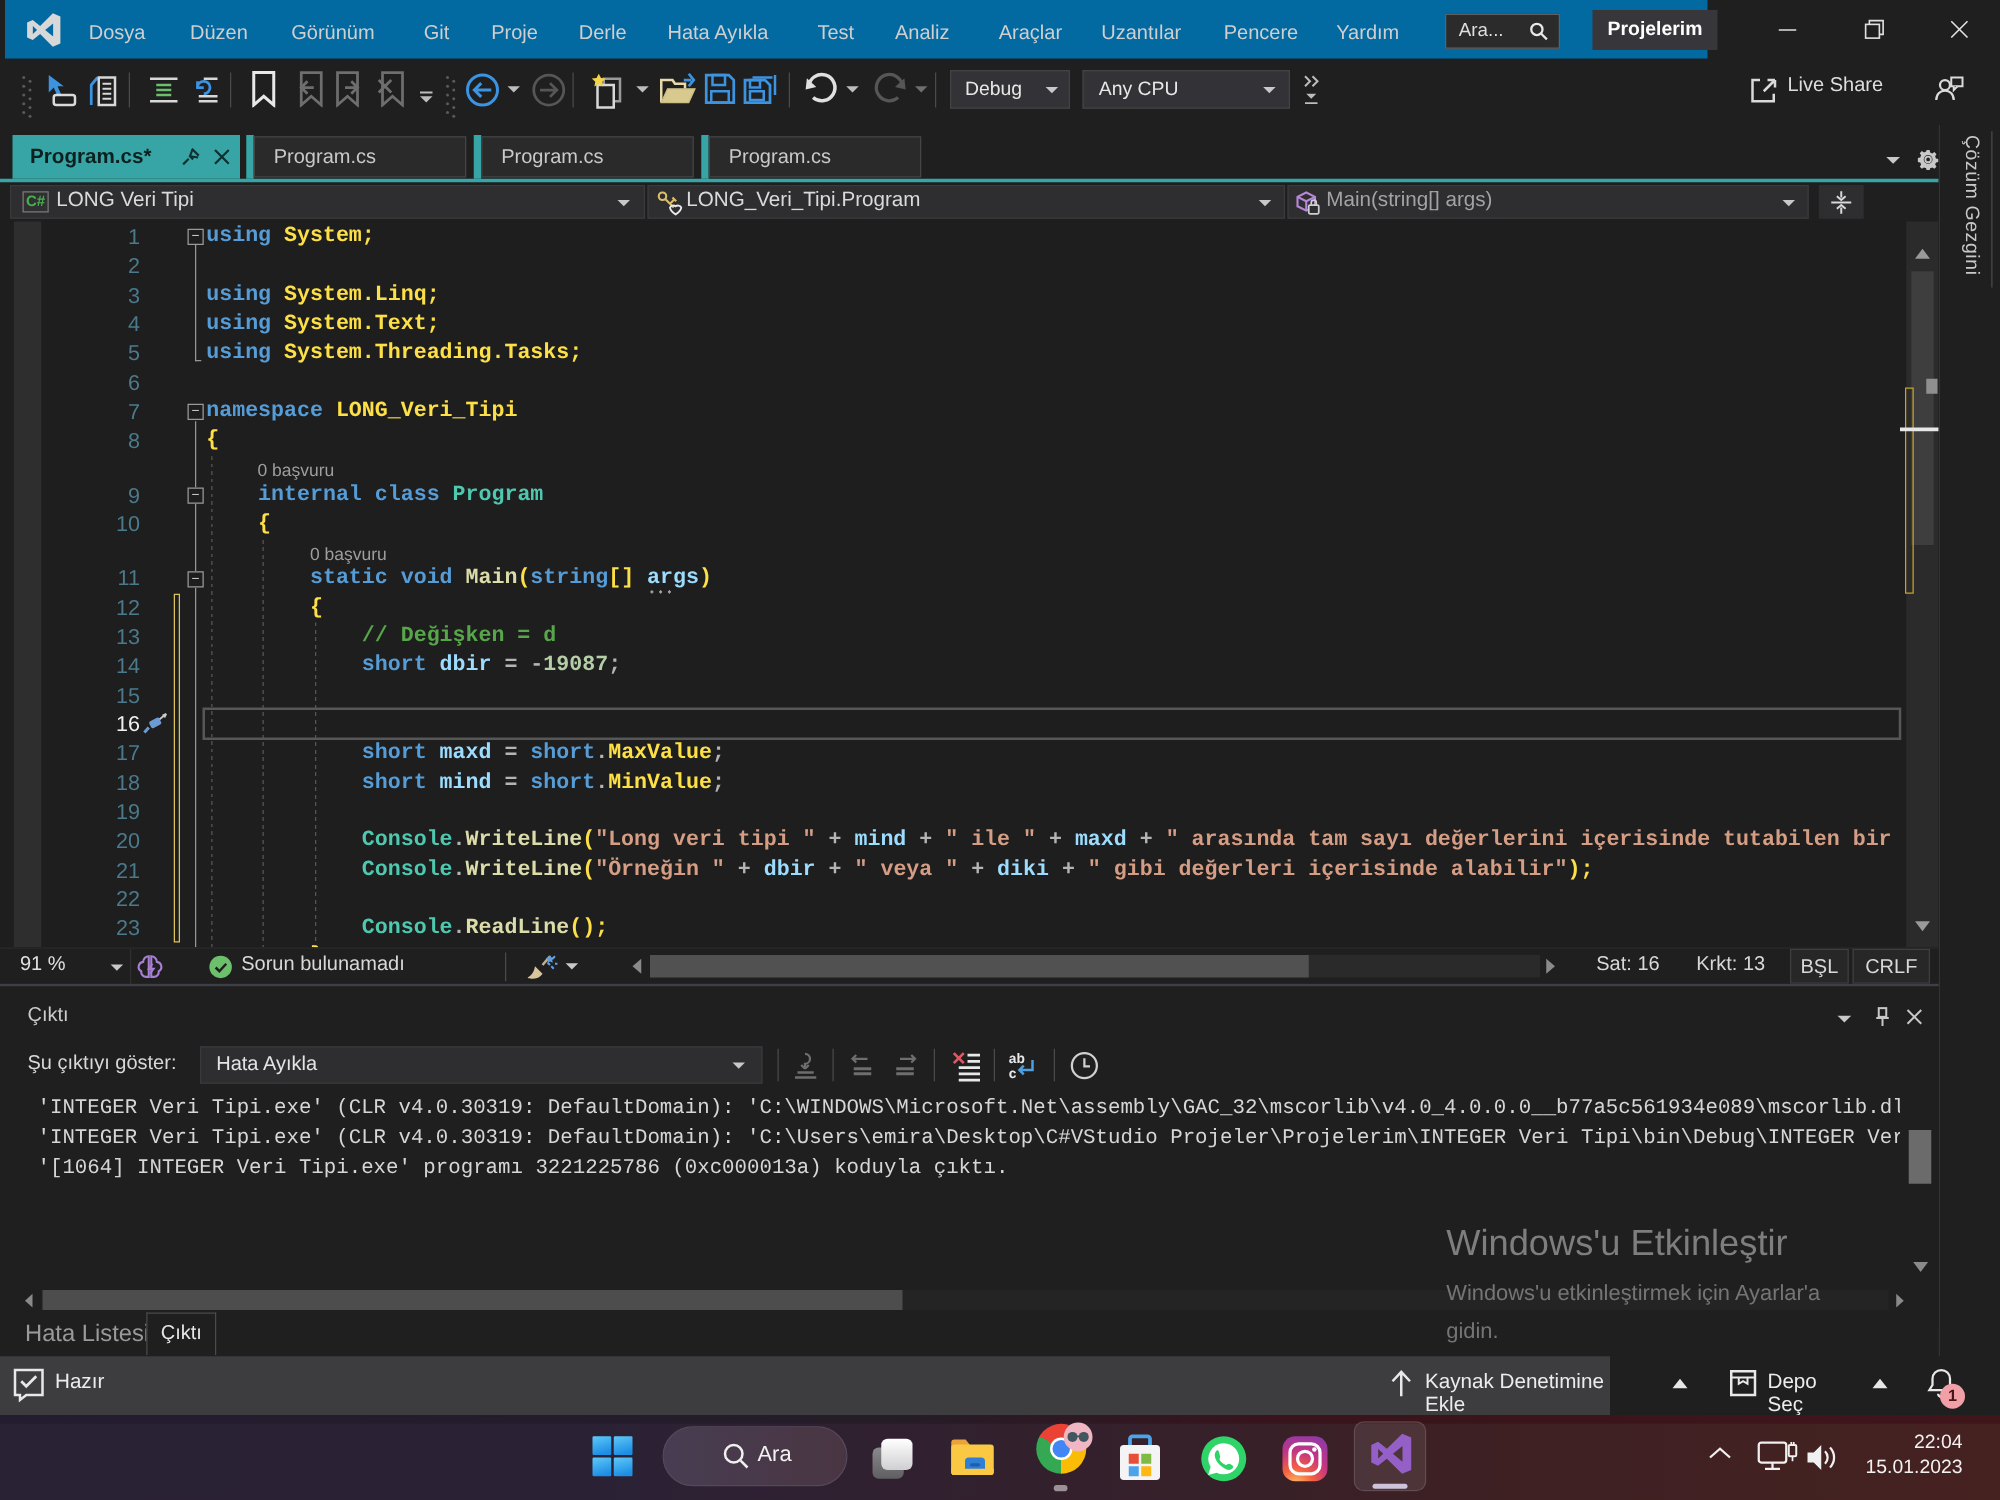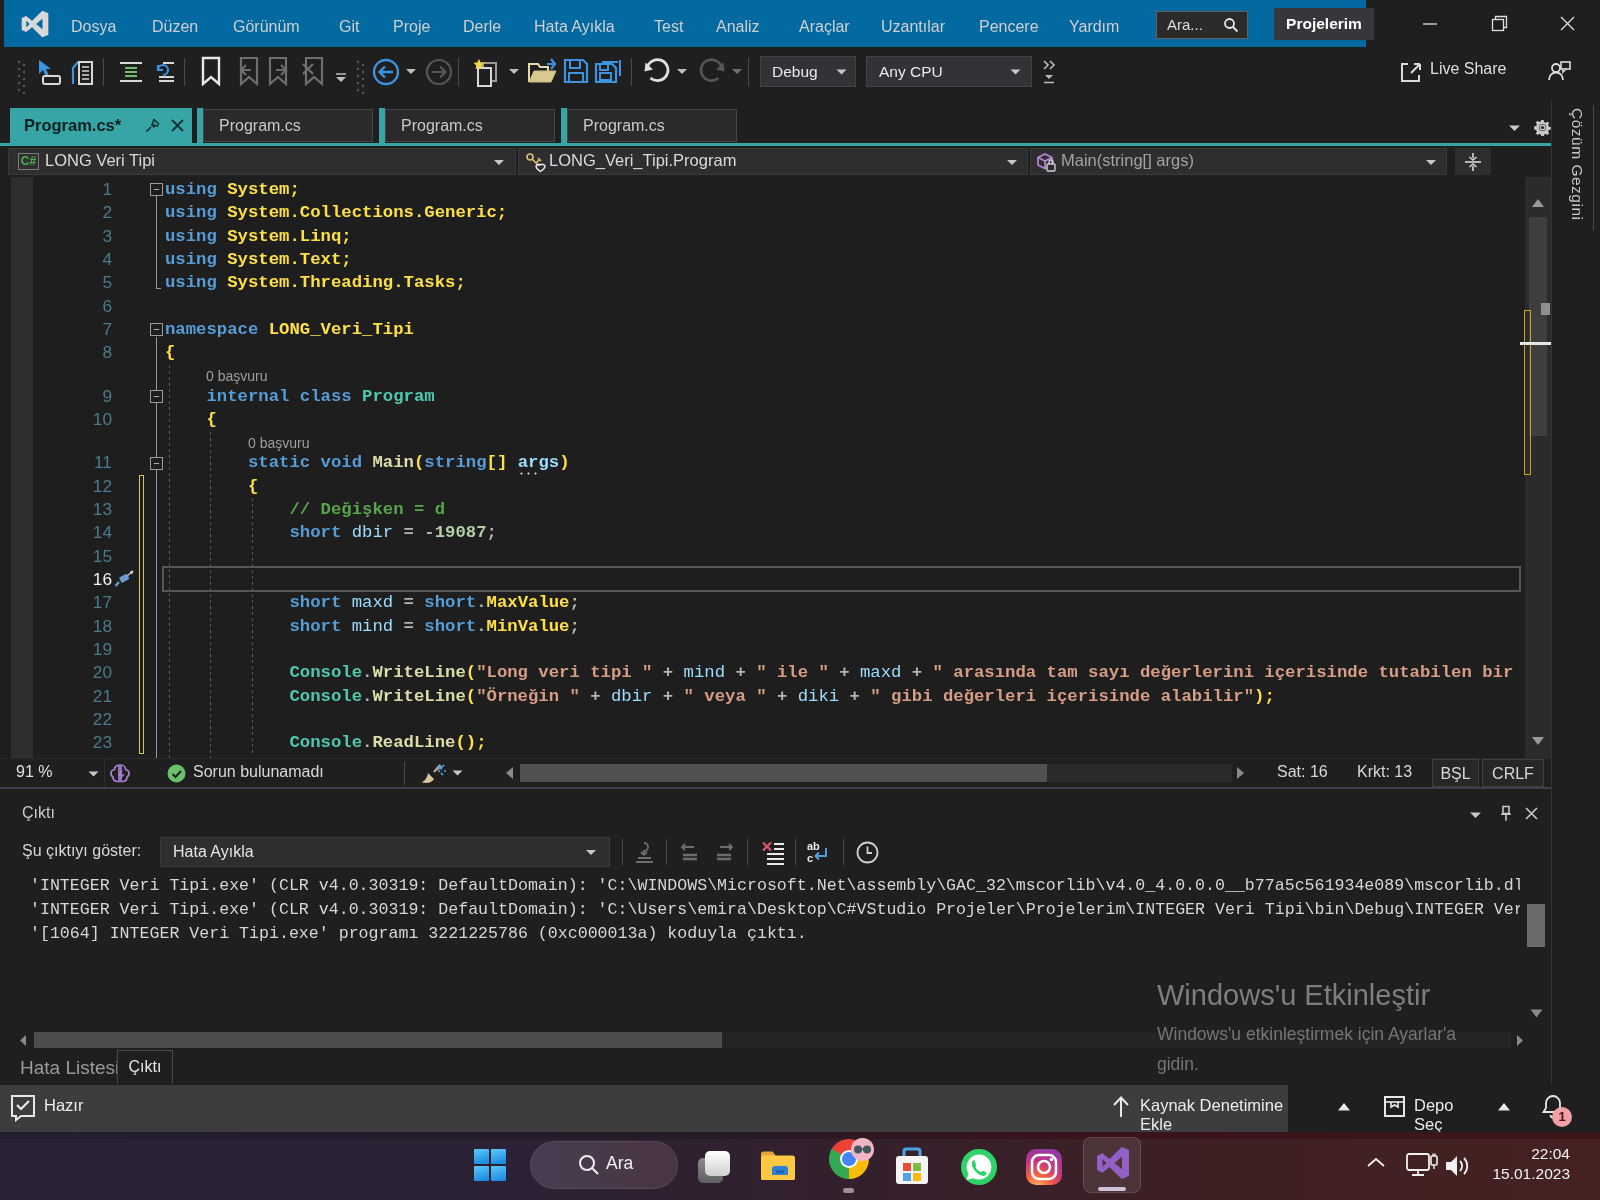--- a/index.html
+++ b/index.html
@@ -1,20 +1,20 @@
 <!DOCTYPE html>
 <html><head><meta charset="utf-8">
 <style>
 *{margin:0;padding:0;box-sizing:border-box}
 html,body{width:1600px;height:1200px;overflow:hidden;background:#1f1f1f;font-family:"Liberation Sans",sans-serif}
 .abs{position:absolute}
 #stage{position:relative;width:1600px;height:1200px;background:#1f1f1f}
 .mono{font-family:"Liberation Mono",monospace;white-space:pre}
 
-.k{color:#569cd6}.t{color:#4ec9b0}.m{color:#dcdcaa}.s{color:#d69d85}.n{color:#b5cea8}.c{color:#57a64a}.v{color:#9cdcfe;font-weight:400}.p{color:#b4b4b4}.w{color:#fde047}
+.k{color:#569cd6}.t{color:#4ec9b0}.m{color:#dcdcaa}.s{color:#d69d85}.n{color:#b5cea8}.c{color:#57a64a}.v{color:#9cdcfe;font-weight:700}.p{color:#b4b4b4}.w{color:#fde047}
 .codeline{position:absolute;left:165px;height:24px;line-height:23.3px;font-size:17.3px;font-weight:600;color:#dcdcdc}
 .lnum{position:absolute;width:79px;text-align:right;left:33px;height:24px;line-height:23.3px;font-size:17.3px;color:#4a7a8c}
 .menu-item{position:absolute;top:3px;height:47px;line-height:47px;color:#cfcfcf;font-size:16px}
 .sepv{position:absolute;width:1px;background:#4a4a4a}
 .combo{position:absolute;background:#333337;border:1px solid #434346;color:#e8e8e8}
 .fold{position:absolute;width:13px;height:13px;border:1px solid #9a9a9a;background:#1e1e1e;color:#d0d0d0;font-size:11px;line-height:10px;text-align:center}
 .guide{position:absolute;width:1px;background-image:repeating-linear-gradient(to bottom,#565656 0 3px,transparent 3px 6px)}
 .cl{position:absolute;color:#9e9e9e;font-size:14px;font-family:"Liberation Sans",sans-serif}
 </style></head>
 <body>
@@ -346,21 +346,20 @@
   <div class="fold" style="left:150px;top:213px">−</div>
   <div class="fold" style="left:150px;top:280px">−</div>
 
   <div class="cl" style="left:206px;top:191px">0 başvuru</div>
   <div class="cl" style="left:248px;top:258px">0 başvuru</div>
     <div class="abs" style="left:518px;top:295px;width:22px;height:3px;background-image:radial-gradient(circle,#a0a0a0 1.2px,transparent 1.3px);background-size:7px 3px"></div>
 
   <div class="abs" style="left:162px;top:389px;width:1359px;height:26px;border:2px solid #575757"></div>
 
   <div class="codeline mono" style="top:1px"><span class="k">using</span> <span class="w">System;</span></div>
-  <div class="codeline mono" style="top:24px"><span class="k">using</span> <span class="w">System.Collections.Generic;</span></div>
   <div class="codeline mono" style="top:48px"><span class="k">using</span> <span class="w">System.Linq;</span></div>
   <div class="codeline mono" style="top:71px"><span class="k">using</span> <span class="w">System.Text;</span></div>
   <div class="codeline mono" style="top:94px"><span class="k">using</span> <span class="w">System.Threading.Tasks;</span></div>
   <div class="codeline mono" style="top:141px"><span class="k">namespace</span> <span class="w">LONG_Veri_Tipi</span></div>
   <div class="codeline mono" style="top:164px"><span class="w">{</span></div>
   <div class="codeline mono" style="top:208px">    <span class="k">internal</span> <span class="k">class</span> <span class="t">Program</span></div>
   <div class="codeline mono" style="top:231px">    <span class="w">{</span></div>
   <div class="codeline mono" style="top:274px">        <span class="k">static</span> <span class="k">void</span> <span class="m">Main</span><span class="w">(</span><span class="k">string</span><span class="w">[]</span> <span style="color:#9cdcfe">args</span><span class="w">)</span></div>
   <div class="codeline mono" style="top:298px">        <span class="w">{</span></div>
   <div class="codeline mono" style="top:321px">            <span class="c">// Değişken = d</span></div>

